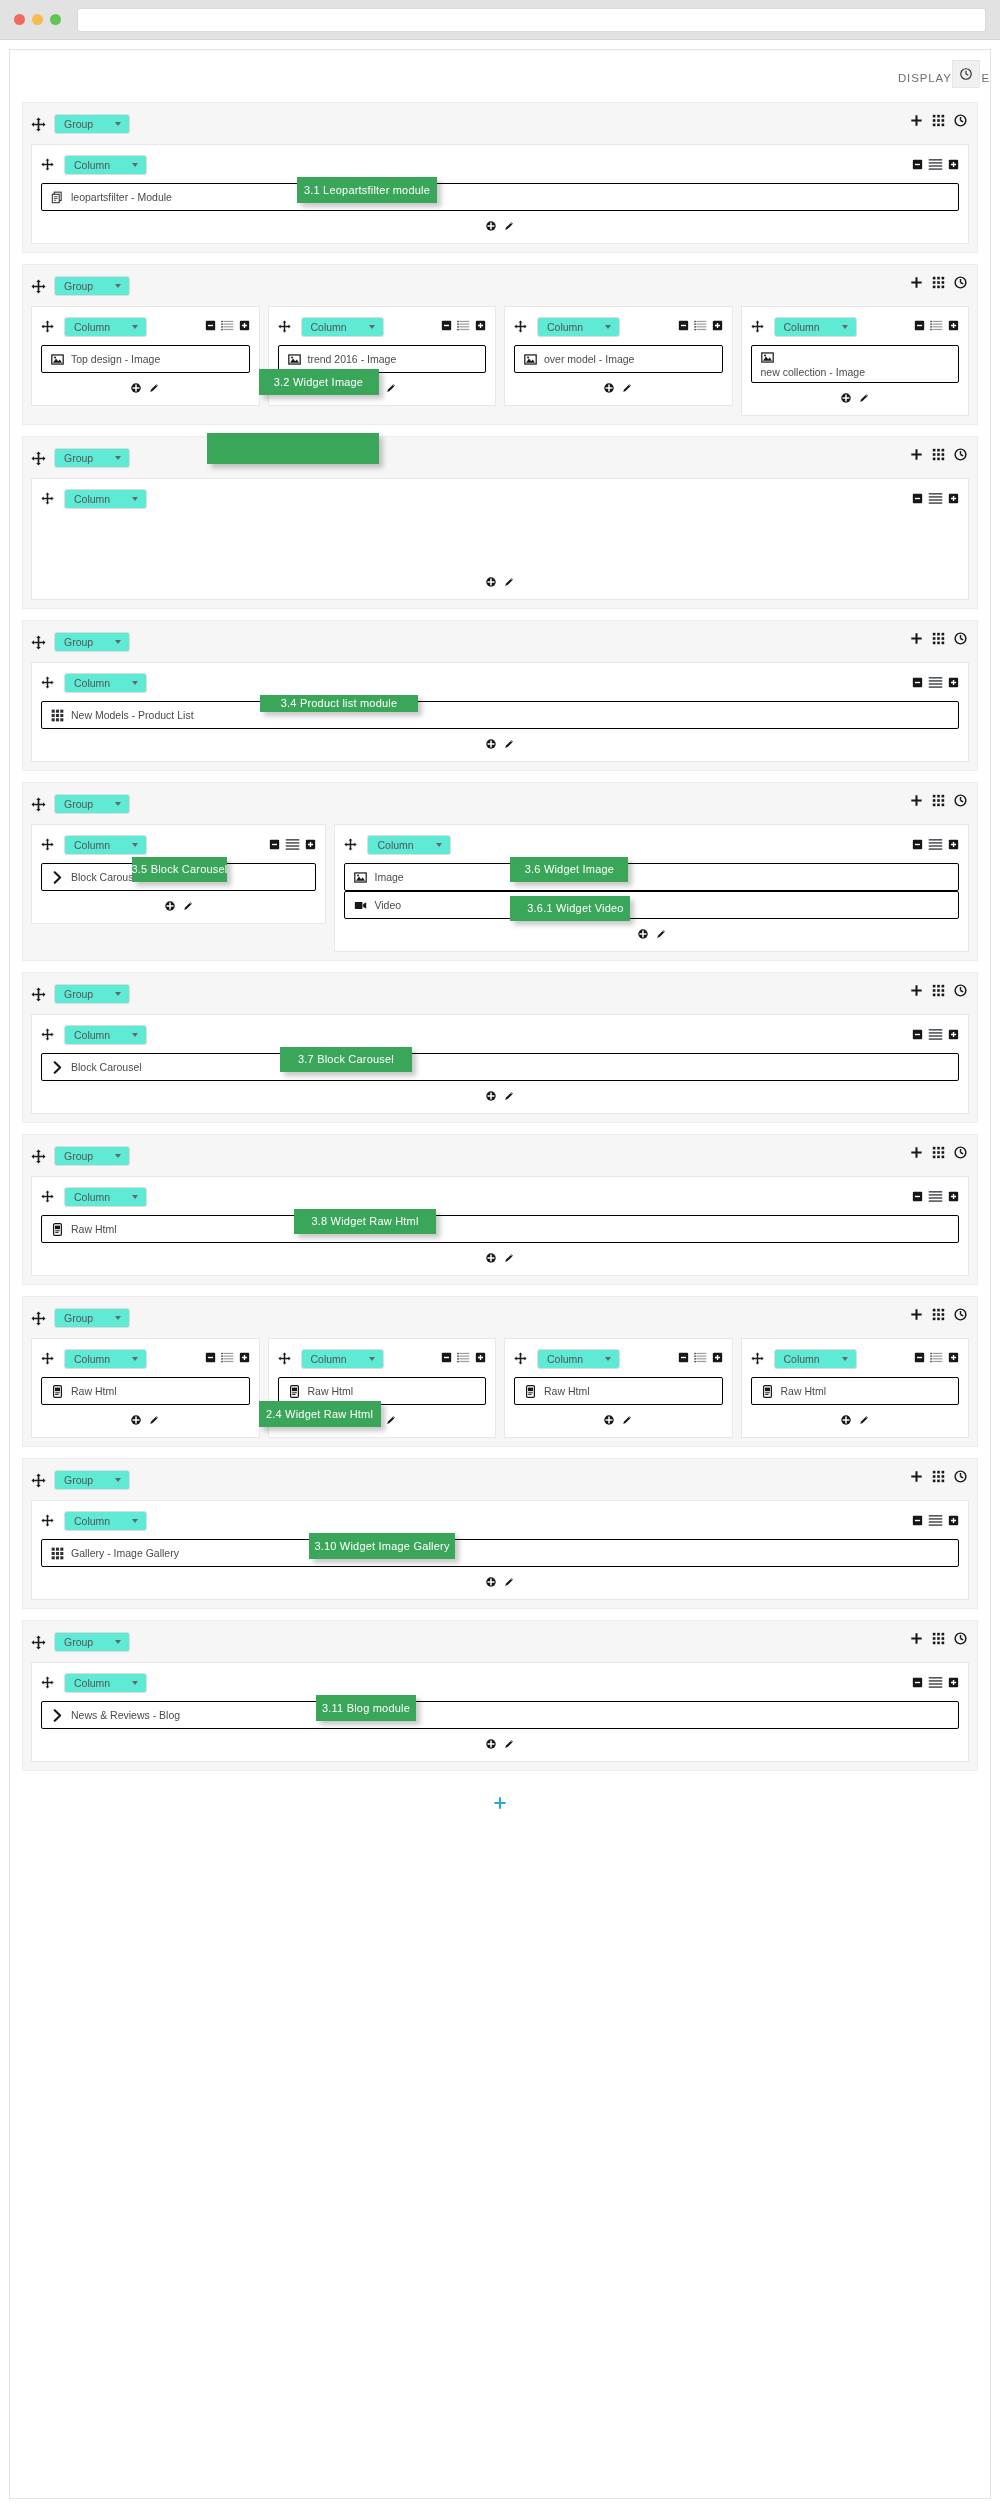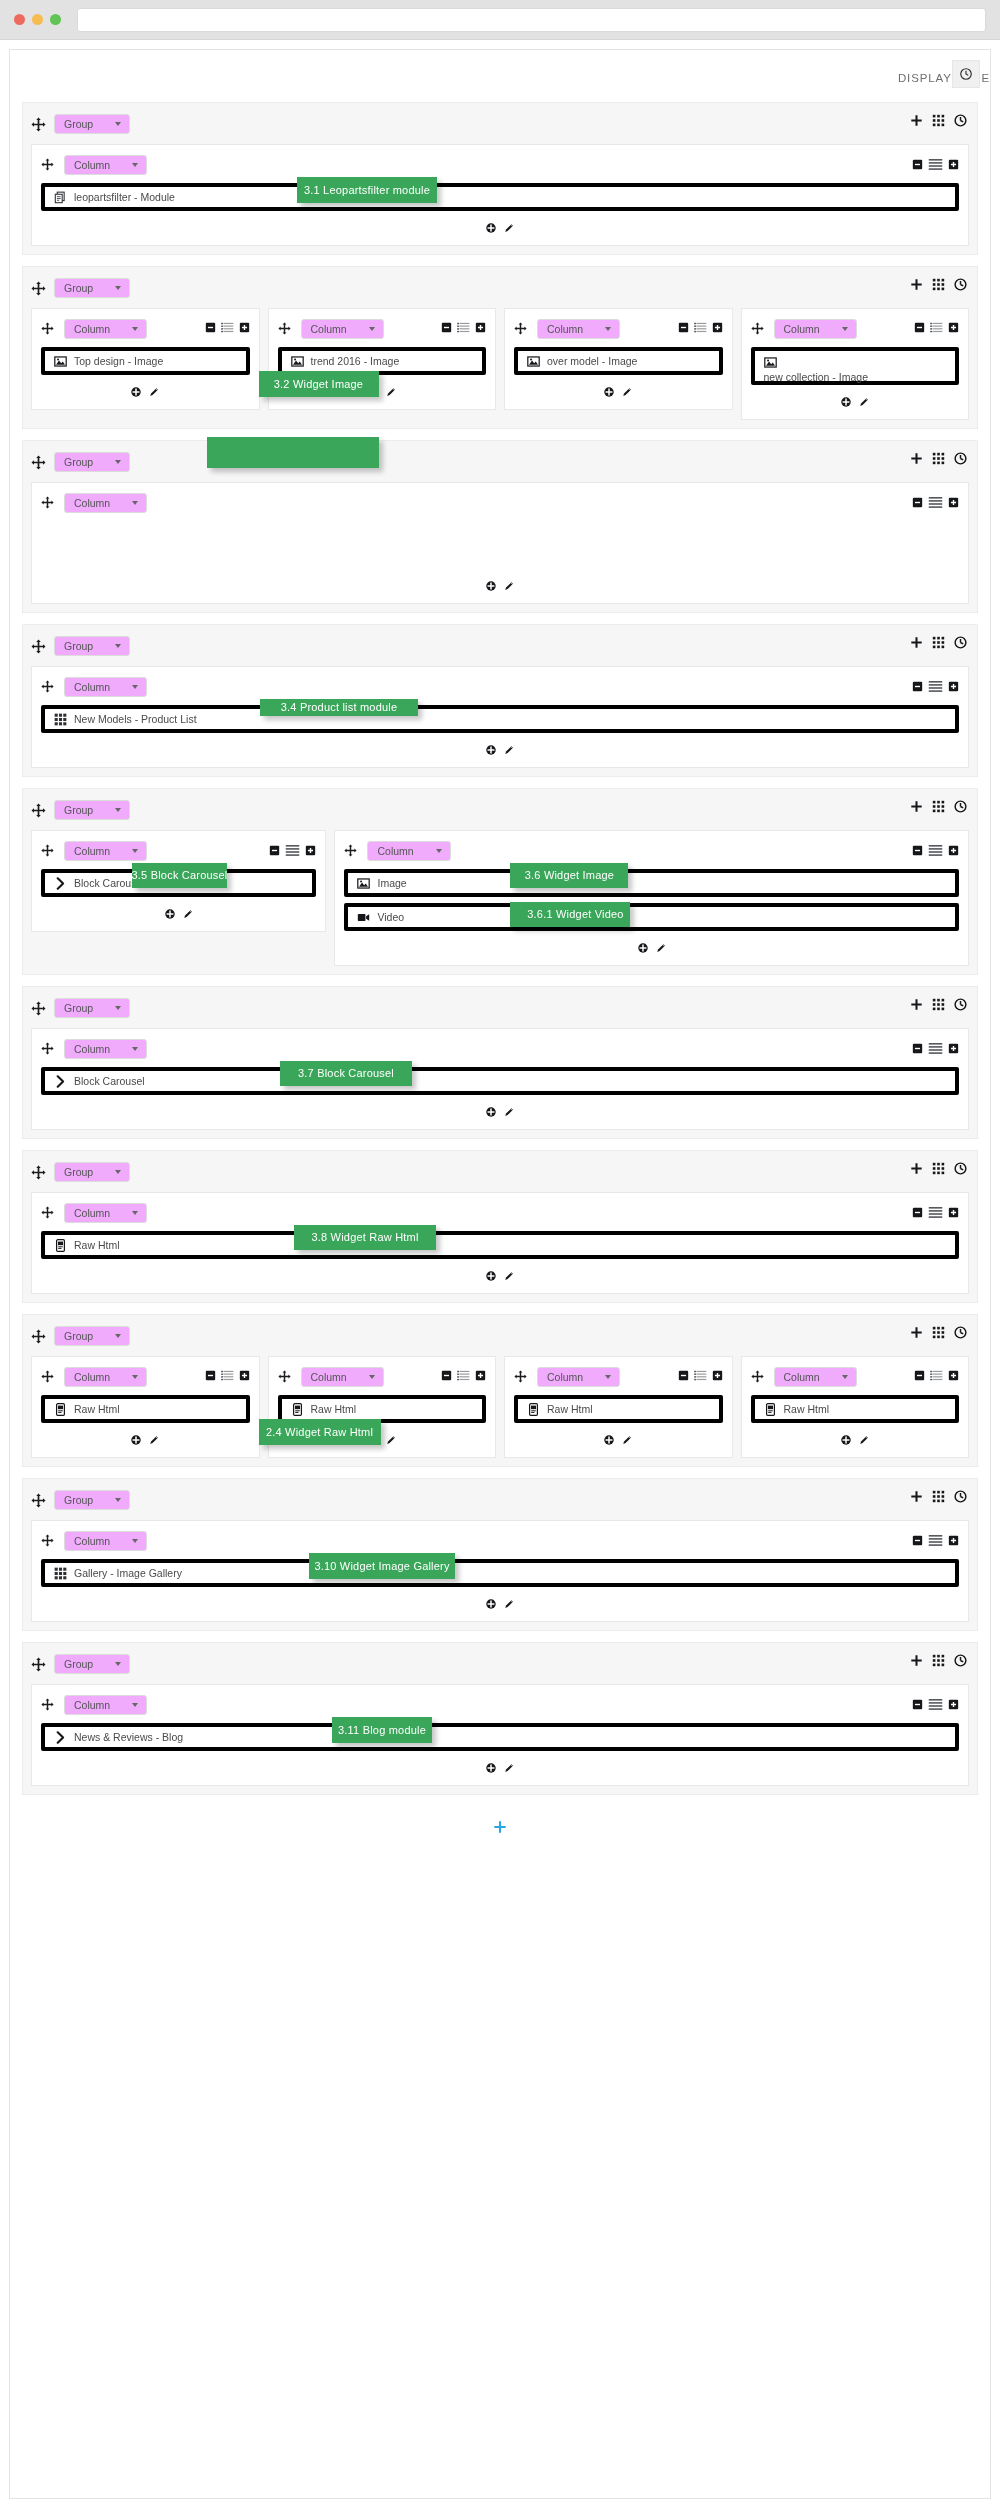--- a/index.html
+++ b/index.html
@@ -73,21 +73,21 @@
     height: 26px;
     margin-bottom: 7px;
   }
   .move-handle {
     width: 15px; height: 15px;
     margin-right: 8px;
     flex: none;
     cursor: move;
   }
   .pill {
-    background: #f0abfc;
+    background: #5eead4;
     border: 1px solid #dcdcdc;
     border-radius: 3px;
     font-size: 10.5px;
     color: #555;
     padding: 4px 8px 4px 9px;
     display: inline-flex;
     align-items: center;
     gap: 22px;
     cursor: pointer;
     line-height: 1;
@@ -121,29 +121,28 @@
     margin-bottom: 6px;
   }
   .column-tools {
     position: absolute; right: 0; top: 4px;
     display: flex; align-items: center; gap: 5px;
   }
   .column-tools .tool { cursor: pointer; display:flex; }
 
   
   .widget {
-    border: 4px solid #000000;
+    border: 1px solid #000000;
     border-radius: 2px;
     background: #fff;
     height: 28px;
     display: flex;
     align-items: center;
     padding: 0 9px;
     gap: 7px;
-    margin-bottom: 6px;
     position: relative;
     cursor: pointer;
   }
   .widget.tall { height: 38px; align-items: flex-start; padding-top: 5px; flex-direction: column; gap: 2px; }
   .widget-label {
     font-size: 10.5px;
     color: #4a4a4a;
     white-space: nowrap;
   }
   .widget-icon { flex: none; display: flex; align-items: center; }
@@ -1756,21 +1755,21 @@
                   <path d="M8 3.4 V12.6 M3.4 8 H12.6" stroke="#ffffff" stroke-width="2"></path>
                 </svg>
               </span>
               <span class="tool">
                 <svg width="12" height="12" viewBox="0 0 16 16">
                   <path d="M3 13.2 L4.1 10.1 L11.2 3 L13.2 5 L6.1 12.1 Z" fill="#16171a"></path>
                   <path d="M10.4 3.9 L12.3 5.8" stroke="#ffffff" stroke-width="0.9"></path>
                 </svg>
               </span>
             </div>
-            <div class="callout" style="width: 100px; height: 26px; left: 300px; top: 32px;">
+            <div class="callout" style="width: 100px; height: 26px; left: 284px; top: 32px;">
               <span>3.11 Blog module</span>
             </div>
           </div>
         </div>
       </div>
     </div>
 
   <div class="bottom-add">
     <span class="tool">
       <svg width="14" height="14" viewBox="0 0 16 16">

